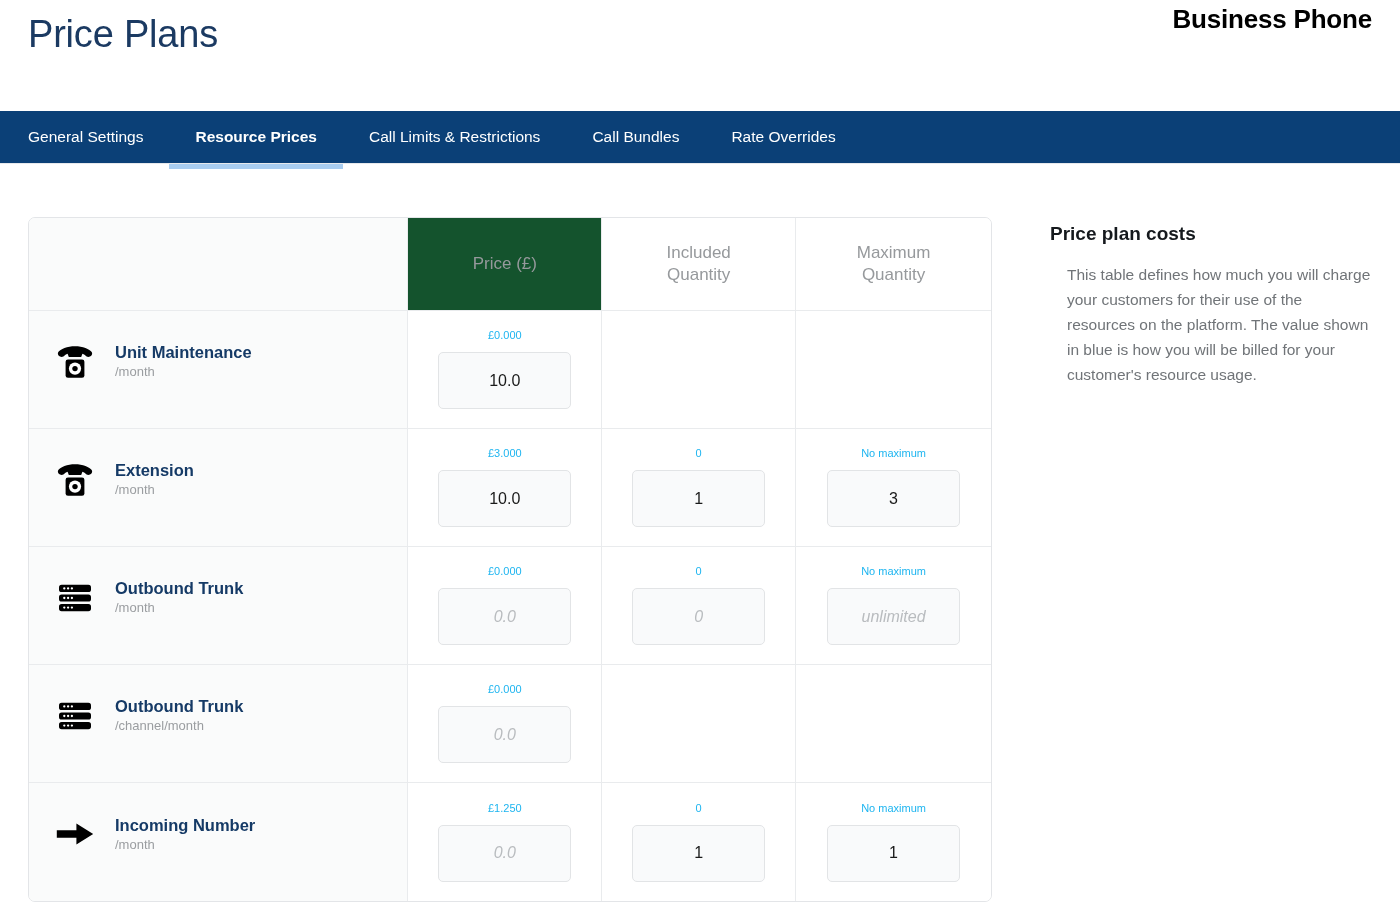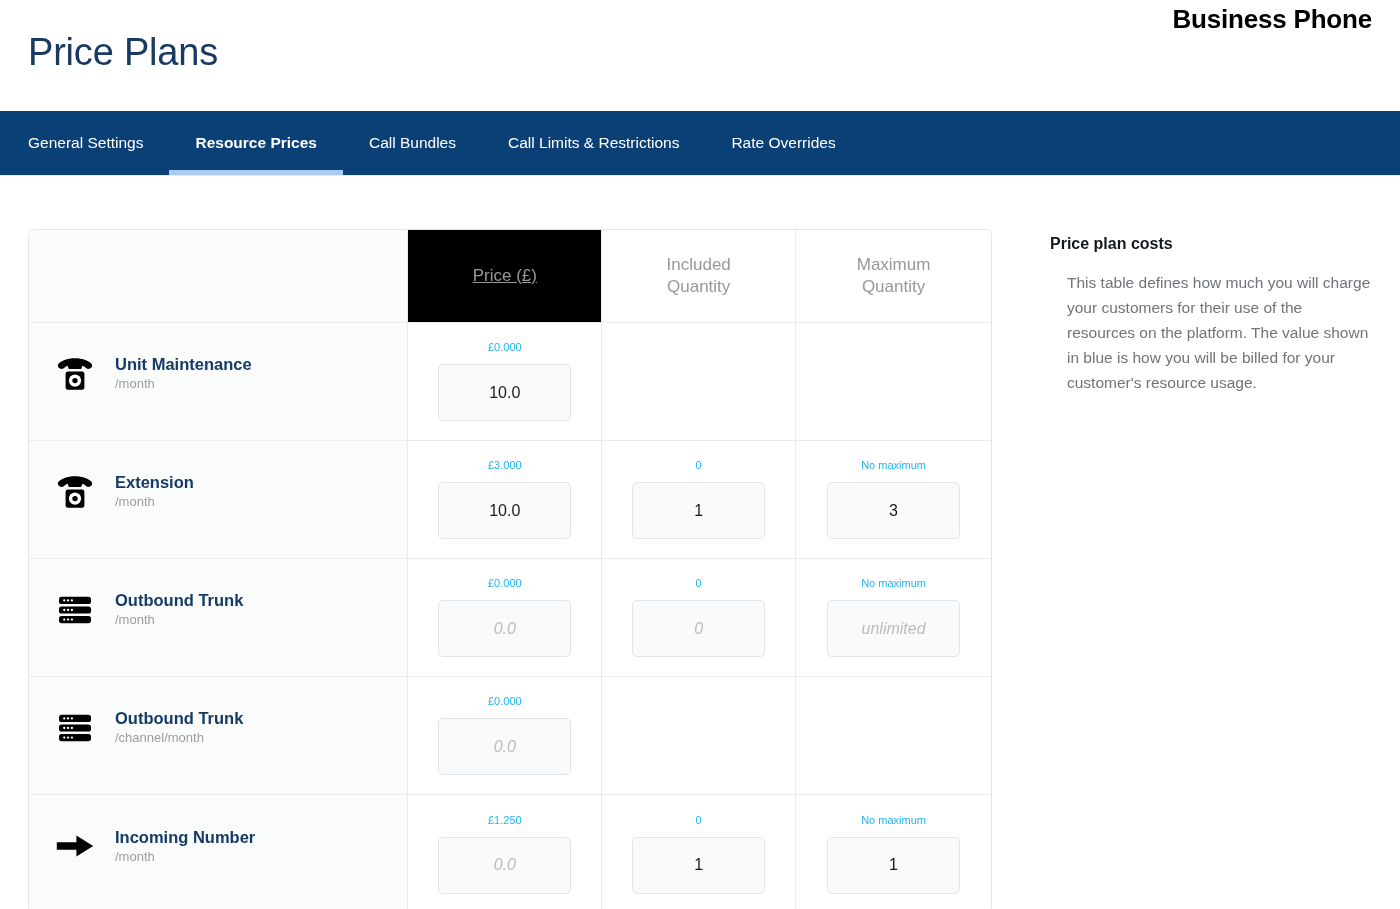--- a/index.html
+++ b/index.html
@@ -16,40 +16,40 @@
     position: relative;
     height: 111px;
     background: #ffffff;
     padding: 0 28px;
     display: flex;
     align-items: flex-start;
     justify-content: space-between;
   }
   .page-title {
     margin: 0;
-    padding-top: 32px;
+    padding-top: 14px;
     font-size: 38px;
     font-weight: 300;
     letter-spacing: -0.2px;
     color: #1b3a62;
     line-height: 1.1;
   }
   .context-title {
     margin: 0;
     padding-top: 4px;
     font-size: 26px;
     font-weight: 700;
     color: #000000;
     letter-spacing: -0.2px;
   }
 
   
   .tab-bar {
     position: relative;
-    height: 65px;
+    height: 53px;
     background: #0b4077;
     display: flex;
     align-items: center;
     padding: 0 28px;
     border-bottom: 1px solid #e7e9ec;
   }
   .tab {
     position: relative;
     height: 63px;
     display: flex;
@@ -97,21 +97,21 @@
   table.price-table td {
     border-right: 1px solid #e9ebed;
     border-bottom: 1px solid #e9ebed;
     vertical-align: middle;
   }
   table.price-table th:last-child,
   table.price-table td:last-child { border-right: none; }
   table.price-table tr:last-child td { border-bottom: none; }
 
   th.col-name   { width: 380px; background: #fafbfb; }
-  th.col-value  { width: 194px; background: #000000; text-decoration: underline; }
+  th.col-value  { width: 194px; background: #14532d; }
   th.col-qty    { width: 194px; background: #ffffff; }
   th.col-max    { width: 195px; background: #ffffff; }
 
   table.price-table thead th {
     height: 93px;
     font-size: 17px;
     font-weight: 400;
     color: #96999c;
     text-align: center;
     padding: 0 14px;
@@ -183,21 +183,21 @@
   .field::placeholder {
     color: #b9bcbf;
     font-style: italic;
     opacity: 1;
   }
 
   
   .side-panel { width: 340px; flex: 0 0 340px; padding-top: 6px; }
   .side-title {
     margin: 0 0 13px 0;
-    font-size: 16px;
+    font-size: 19px;
     font-weight: 700;
     color: #15191d;
   }
   .side-body {
     margin: 17px;
     font-size: 15.5px;
     line-height: 1.62;
     color: #707478;
   }
 </style>
@@ -205,22 +205,22 @@
 <body>
 
 <div class="page-header">
   <h1 class="page-title">Price Plans</h1>
   <h2 class="context-title">Business Phone</h2>
 </div>
 
 <nav class="tab-bar">
   <div class="tab">General Settings</div>
   <div class="tab active">Resource Prices</div>
+  <div class="tab">Call Limits &amp; Restrictions</div>
   <div class="tab">Call Bundles</div>
-  <div class="tab">Call Limits &amp; Restrictions</div>
   <div class="tab">Rate Overrides</div>
 </nav>
 
 <div class="content">
 
   <div class="price-table-wrap">
     <table class="price-table">
       <thead>
         <tr>
           <th class="col-name"></th>

